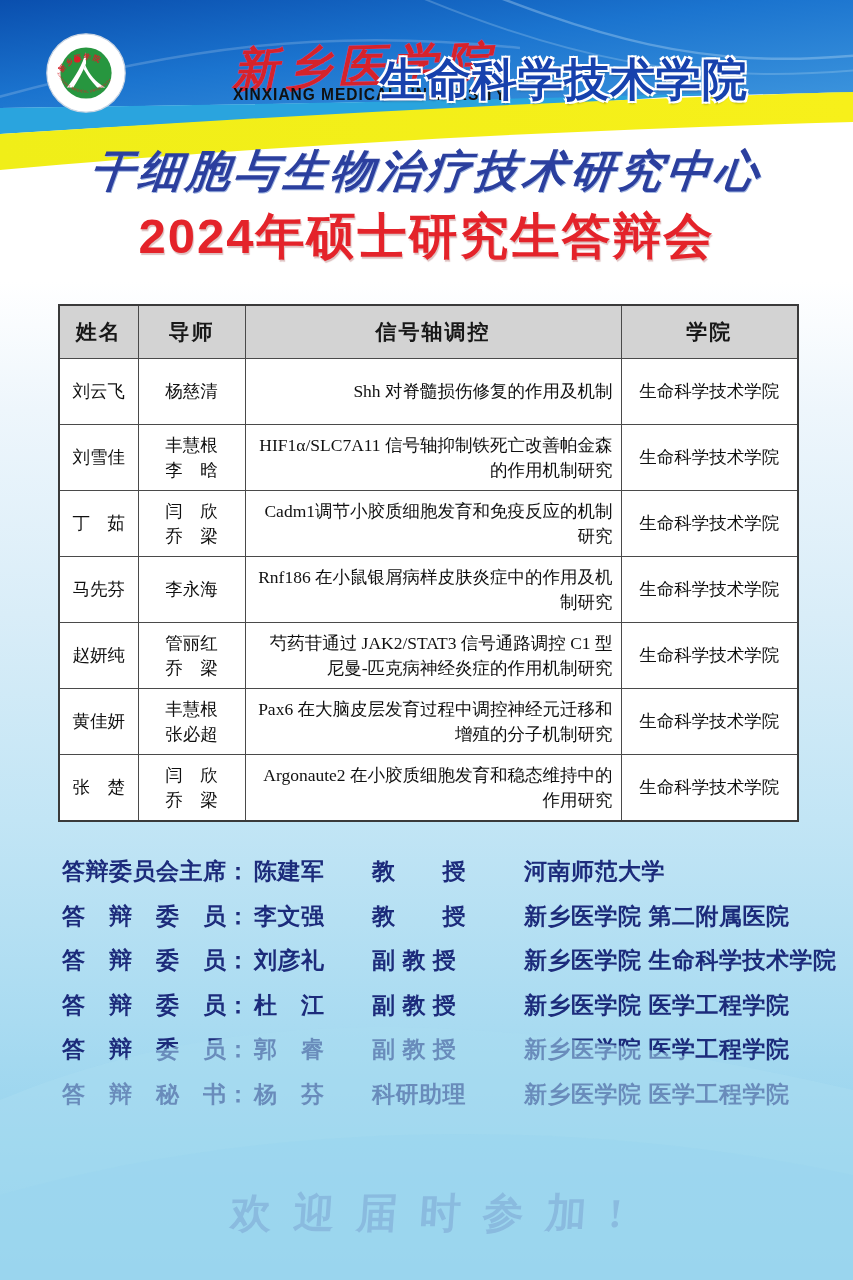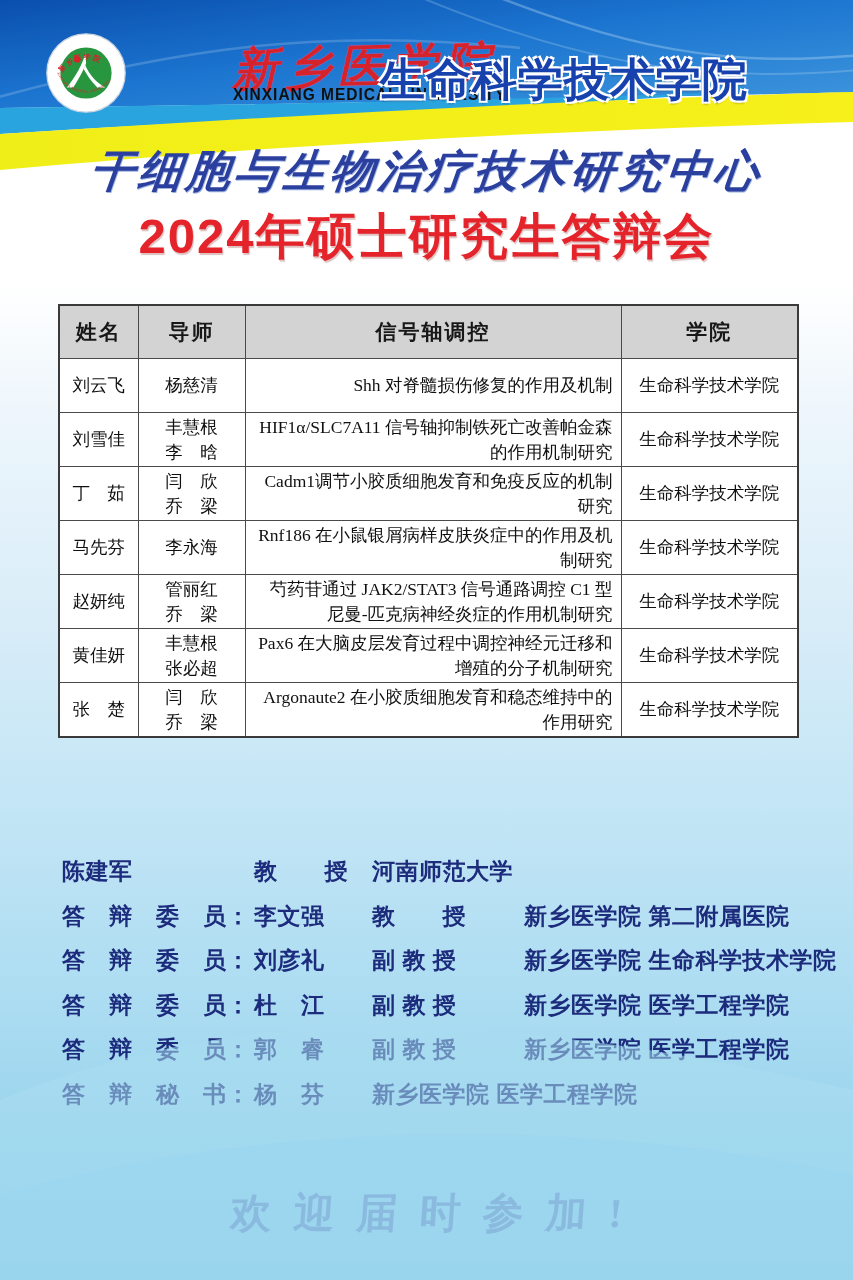--- a/index.html
+++ b/index.html
@@ -44,21 +44,21 @@
     position:absolute;top:304px;left:58px;width:739px;
     border-collapse:collapse;background:#ffffff;border:2px solid #3a3a3a;
     table-layout:fixed;
   }
   table.defense th{
     height:50px;background:#d3d3d3;border:1px solid #4a4a4a;
     font-size:21px;font-weight:800;color:#181818;letter-spacing:2px;
   }
   table.defense td{
     height:51px;border:1px solid #4a4a4a;font-size:17.5px;color:#101010;
-    padding:1px 8px;line-height:1.38;font-family:"Liberation Serif",serif;
+    padding:7px 8px;line-height:1.38;font-family:"Liberation Serif",serif;
   }
   td.c-name,td.c-mentor,td.c-college{text-align:center;padding:1px 2px;}
   td.c-mentor{white-space:pre-line;}
   td.c-title{text-align:right;}
   
   .committee{position:absolute;top:856px;left:62px;width:755px;}
   .committee-row{
     display:grid;grid-template-columns:192px 118px 152px 1fr;
     margin-bottom:13.5px;font-size:23px;font-weight:800;color:#1c2b7b;
     letter-spacing:.5px;white-space:nowrap;
@@ -188,20 +188,21 @@
           <td class="c-mentor">闫　欣
 乔　梁</td>
           <td class="c-title">Argonaute2 在小胶质细胞发育和稳态维持中的作用研究</td>
           <td class="c-college">生命科学技术学院</td>
         </tr>
       </tbody>
   </table>
 
   <div class="committee">
       <div class="committee-row">
+        <span>答辩委员会主席：</span>
         <span>陈建军</span>
         <span>教　　授</span>
         <span>河南师范大学</span>
       </div>
       <div class="committee-row">
         <span>答　辩　委　员：</span>
         <span>李文强</span>
         <span>教　　授</span>
         <span>新乡医学院 第二附属医院</span>
       </div>
@@ -219,20 +220,21 @@
       </div>
       <div class="committee-row">
         <span>答　辩　委　员：</span>
         <span>郭　睿</span>
         <span>副 教 授</span>
         <span>新乡医学院 医学工程学院</span>
       </div>
       <div class="committee-row">
         <span>答　辩　秘　书：</span>
         <span>杨　芬</span>
+        <span>科研助理</span>
         <span>新乡医学院 医学工程学院</span>
       </div>
     </div>
 
 
   <div class="welcome">欢迎届时参加!</div>
 
   <svg class="hills" width="853" height="300" viewBox="0 0 853 300">
     <path d="M0,120 C220,30 460,20 853,110 L853,300 L0,300 Z" fill="#aadcf1" fill-opacity=".55"></path>
     <path d="M0,215 C260,140 580,135 853,195 L853,300 L0,300 Z" fill="#9bd6ef" fill-opacity=".6"></path>

